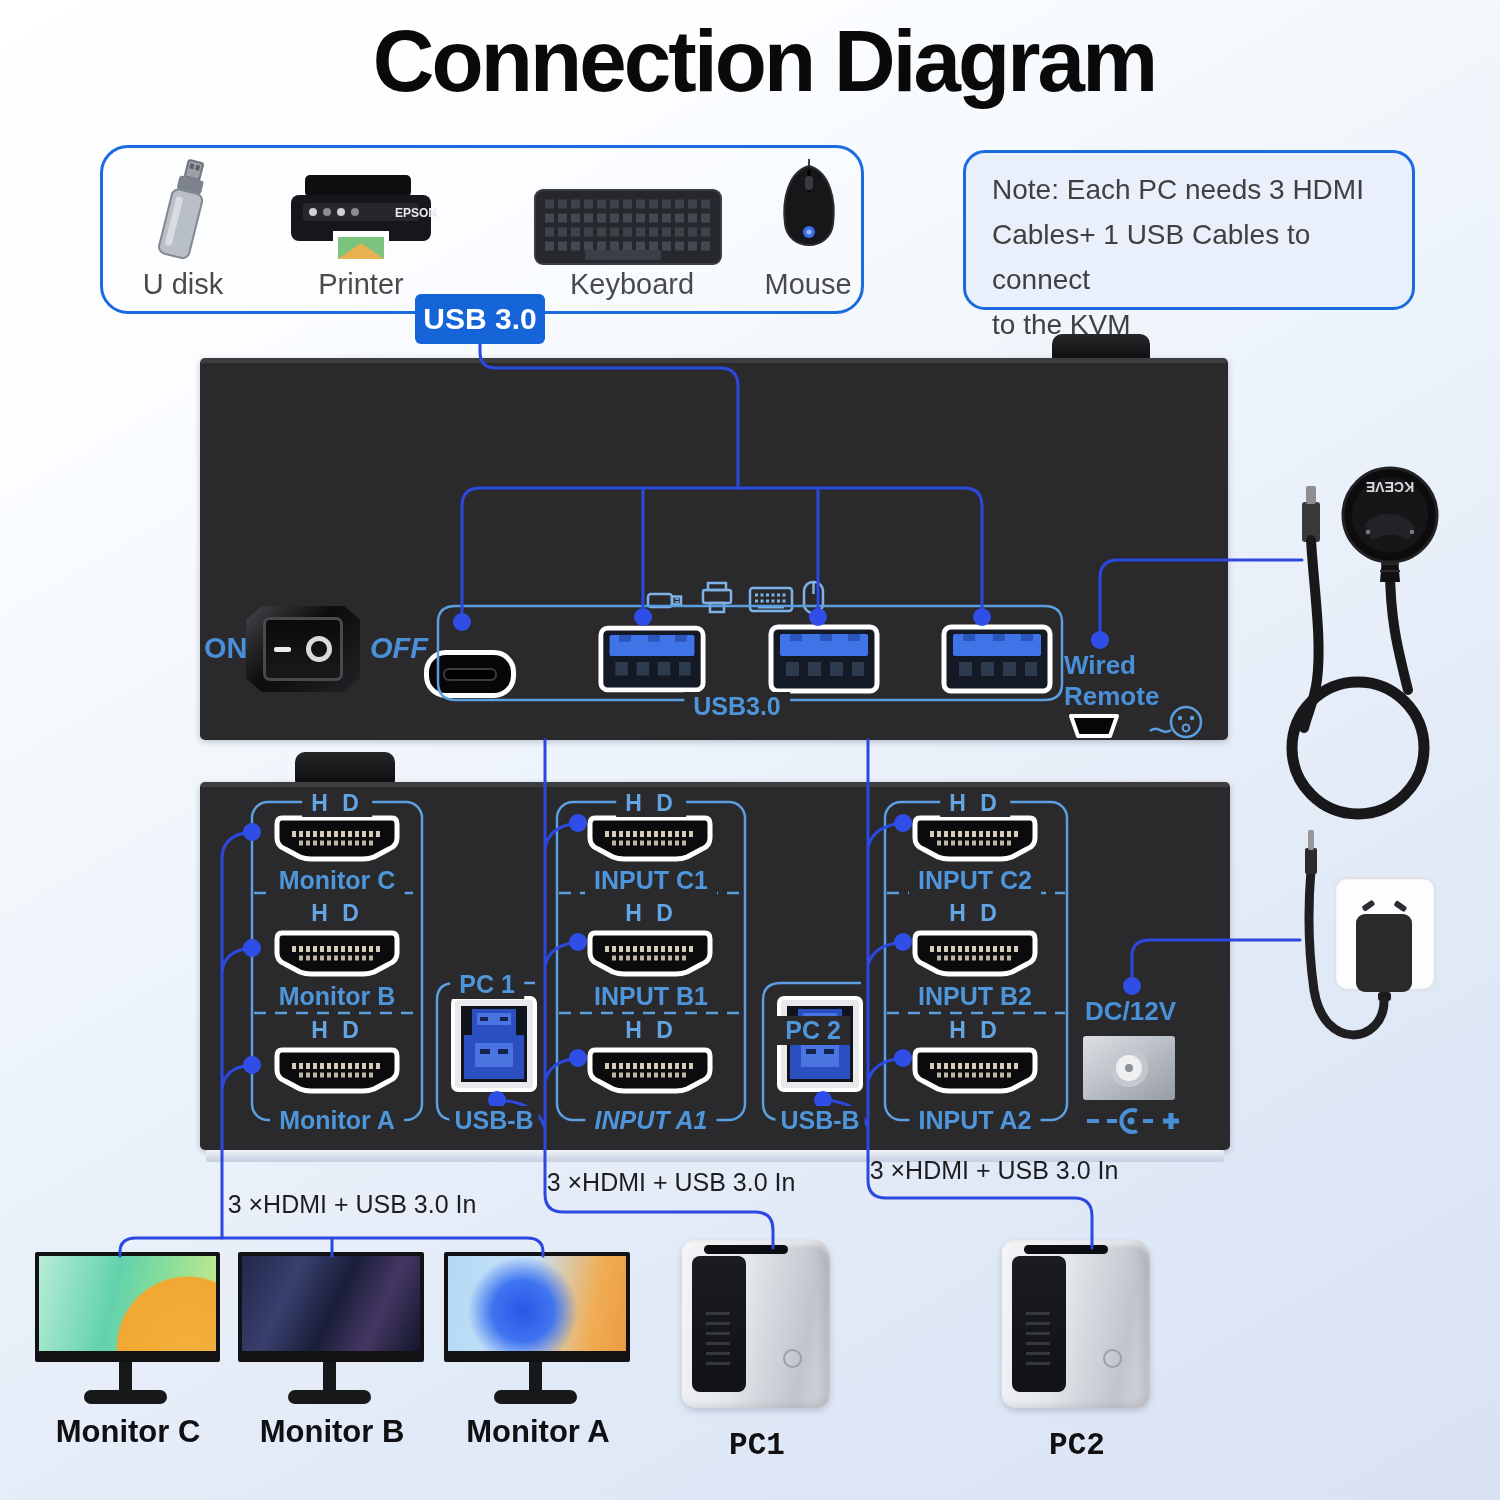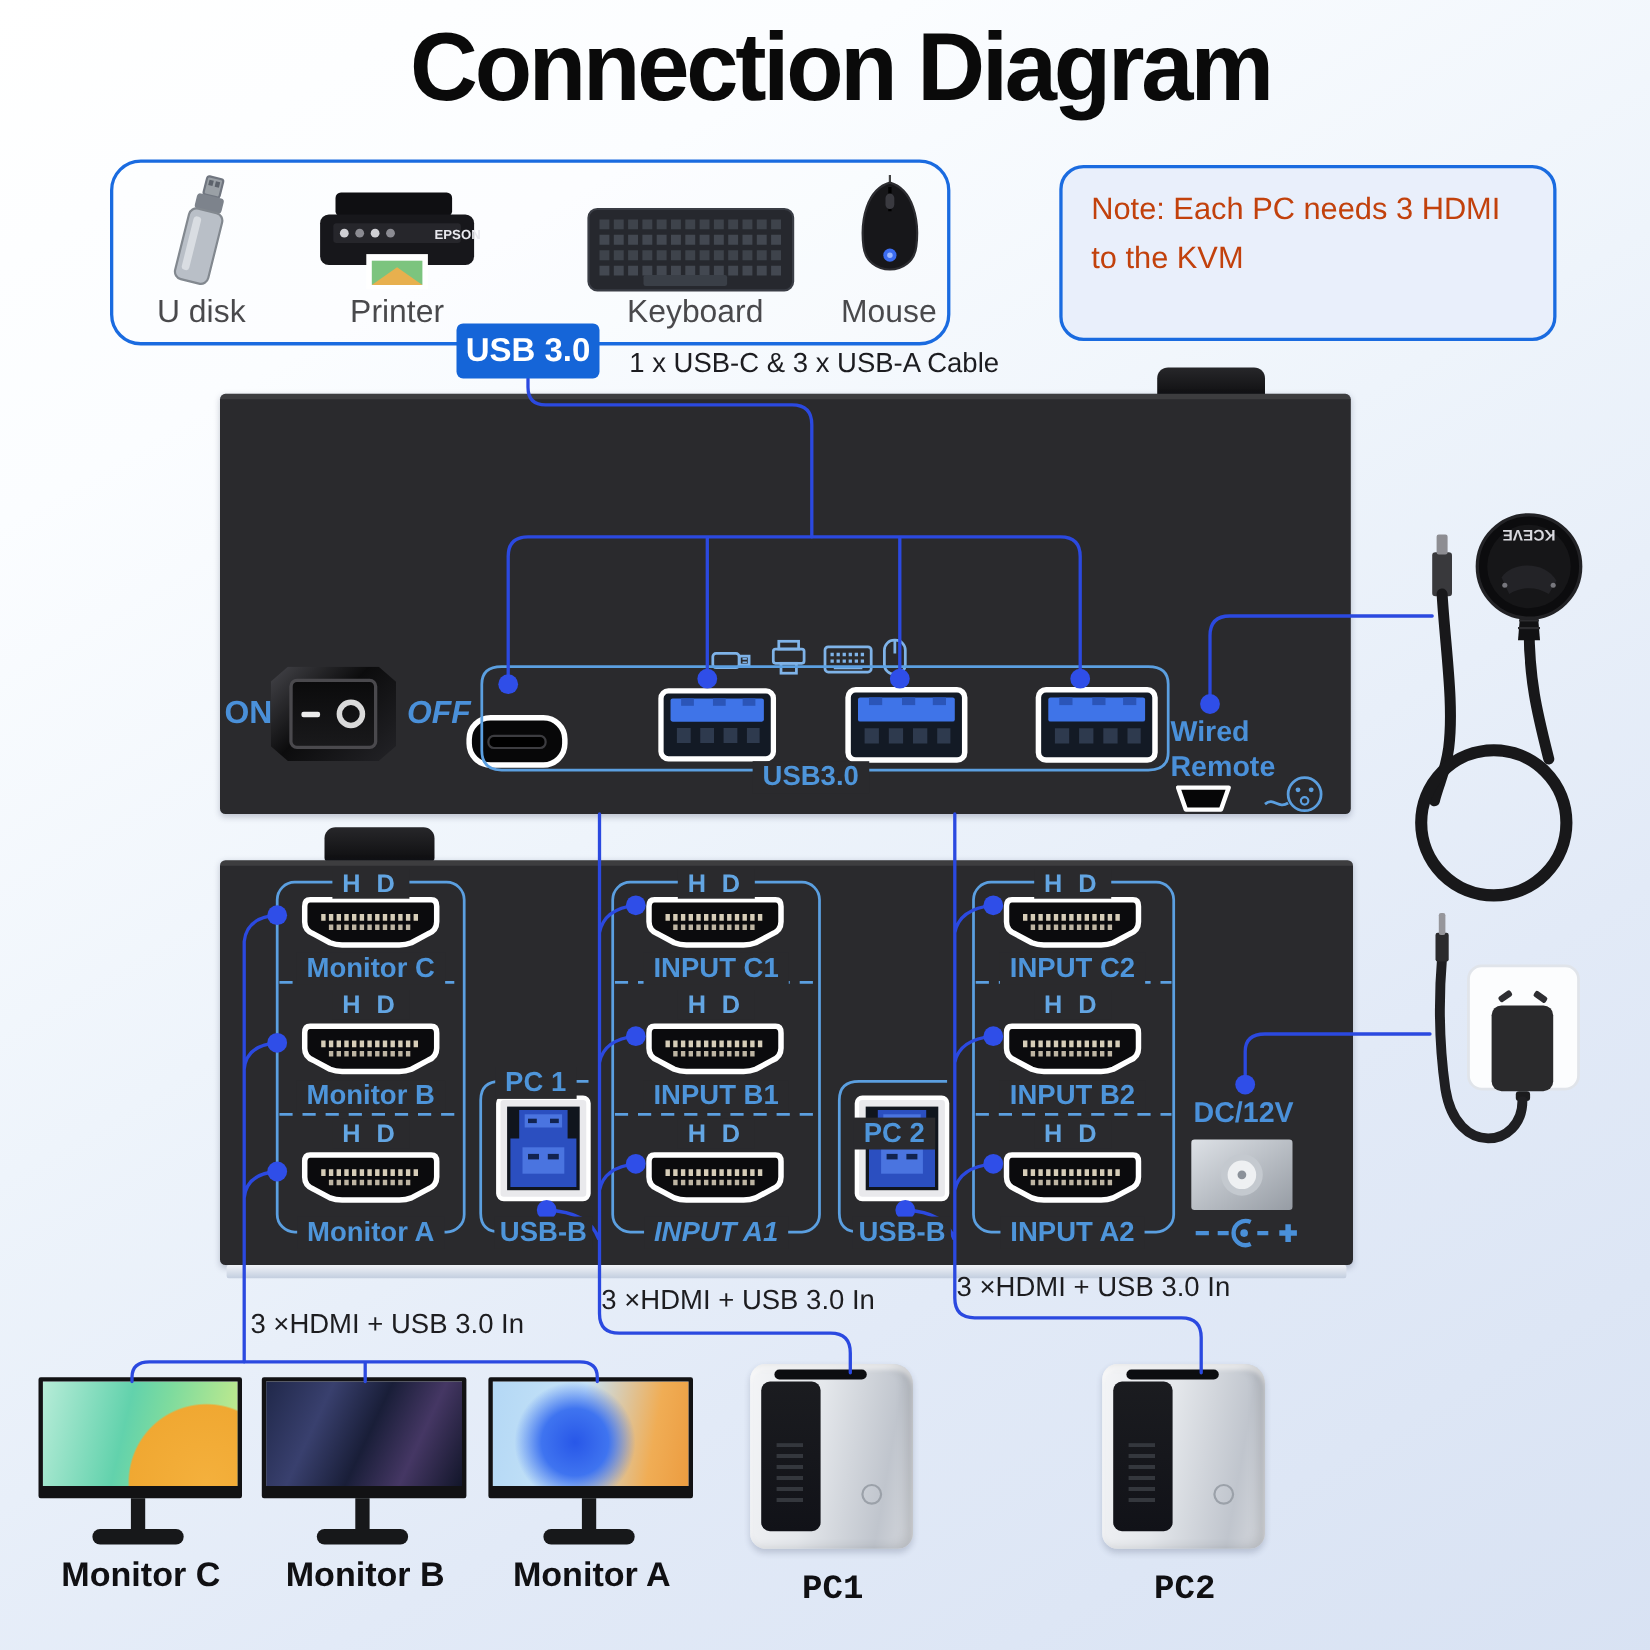--- a/index.html
+++ b/index.html
@@ -8,21 +8,21 @@
     background:linear-gradient(150deg,#ffffff 0%,#fbfdff 20%,#eef4fb 45%,#e2eaf7 70%,#d8e2f3 100%);padding-left:28px;}
   .abs{position:absolute;}
   .ctr{transform:translateX(-50%);text-align:center;white-space:nowrap;}
   .title{left:0;right:0;top:10px;text-align:center;font-size:88px;font-weight:bold;
     letter-spacing:-3px;color:#0a0a0a;transform:scaleX(.97);}
   
   .pbox{left:100px;top:145px;width:758px;height:163px;border:3px solid #1a6be0;border-radius:28px;
     background:rgba(255,255,255,.22);z-index:2;}
   .nbox{left:963px;top:150px;width:452px;height:160px;border:3px solid #1a6be0;border-radius:22px;
     background:#e9effb;z-index:2;padding:14px 0 0 26px;box-sizing:border-box;}
-  .nbox div{font-size:28px;color:#c2410c;line-height:45px;}
+  .nbox div{font-size:28px;color:#404040;line-height:45px;}
   .plabel{top:268px;font-size:29px;color:#17171a;font-weight:400;}
   .badge{left:415px;top:294px;width:130px;height:50px;background:#1565d8;border-radius:6px;
     color:#fff;font-size:30px;font-weight:bold;line-height:50px;text-align:center;z-index:20;}
   .cablenote{left:572px;top:316px;font-size:25px;color:#1c1c20;z-index:20;}
   
   .device{background:#2a2a2d;border-radius:5px;z-index:1;box-shadow:0 2px 6px rgba(30,40,70,.25);}
   .device::before{content:"";position:absolute;left:0;top:0;right:0;height:5px;
     background:rgba(255,255,255,.09);border-radius:5px 5px 0 0;}
   .dev1{left:200px;top:358px;width:1028px;height:382px;}
   .dev2{left:200px;top:782px;width:1030px;height:368px;}
@@ -152,24 +152,24 @@
     <path d="M33 1 C 33 14 33 22 33 26" stroke="#444" stroke-width="2" fill="none"></path>
     <path d="M33 8 C 12 14 6 42 9 66 C 12 94 54 94 57 66 C 60 42 54 14 33 8 Z" fill="#17171a" stroke="#2c2c30" stroke-width="2"></path>
     <path d="M33 12 L33 34" stroke="#000" stroke-width="3"></path>
     <rect x="29" y="18" width="8" height="14" rx="4" fill="#3a3a40"></rect>
     <circle cx="33" cy="74" r="6" fill="#3b6cf0"></circle>
     <circle cx="33" cy="74" r="2.5" fill="#9db9ff"></circle>
   </svg>
   <div class="abs plabel ctr" style="left:808px;width:140px;">Mouse</div>
 
   <div class="abs badge">USB 3.0</div>
-  <div class="abs cablenote">1 x USB-C &amp; 3 x USB-A Cable</div>
 
   <div class="abs nbox">
     <div>Note: Each PC needs 3 HDMI</div>
+    <div>Cables+ 1 USB Cables to connect</div>
     <div>to the KVM</div>
   </div>
 
   <div class="abs knob" style="left:1052px;top:334px;width:98px;height:28px;"></div>
   <div class="abs device dev1"></div>
 
   <div class="abs lblB onoff" style="left:204px;top:632px;">ON</div>
   <div class="abs swo">
     <div class="swi">
         <span class="swline"></span>

